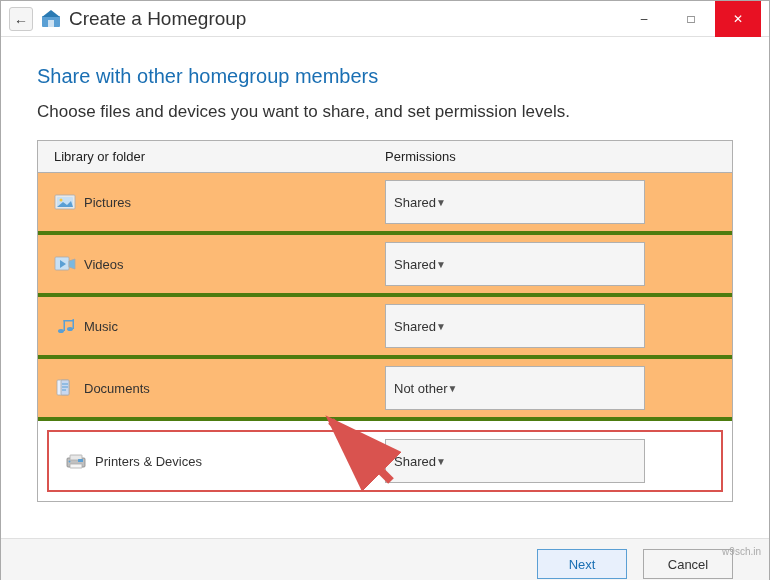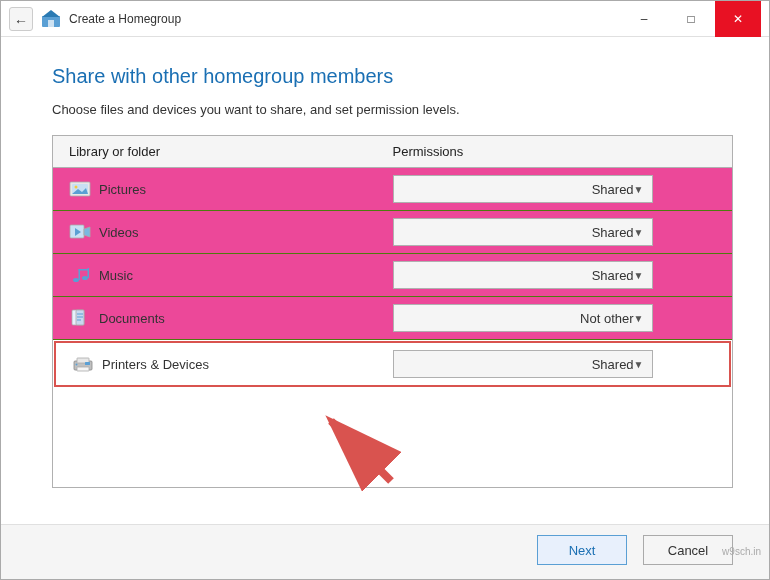--- a/index.html
+++ b/index.html
@@ -53,21 +53,21 @@
       font-size: 14px;
       color: #333;
     }
 
     .window-icon {
       width: 20px;
       height: 20px;
     }
 
     .title-text {
-      font-size: 12px;
+      font-size: 19px;
       color: #333;
     }
 
     .title-bar-controls {
       display: flex;
       gap: 1px;
     }
 
     .title-btn {
       width: 46px;
@@ -79,34 +79,34 @@
       align-items: center;
       justify-content: center;
       font-size: 12px;
       color: #333;
     }
     .title-btn.close { background: #e81123; color: #fff; }
 
     
     .content {
       flex: 1;
-      padding: 28px 36px 20px 51px;
+      padding: 28px 36px 20px 36px;
       display: flex;
       flex-direction: column;
     }
 
     .page-title {
       font-size: 20px;
       color: #1a6fb3;
       font-weight: 400;
       margin-bottom: 14px;
     }
 
     .subtitle {
-      font-size: 13px;
+      font-size: 17px;
       color: #333;
       margin-bottom: 18px;
     }
 
     
     .share-table {
       border: 1px solid #b0b0b0;
       flex: 1;
       margin-bottom: 16px;
       overflow: hidden;
@@ -124,30 +124,30 @@
       font-weight: 400;
       font-size: 13px;
       color: #222;
     }
 
     .table-row {
       display: grid;
       grid-template-columns: 1fr 1fr;
       align-items: center;
       padding: 7px 16px;
-      border-bottom: 1px solid #4d7c0f;
-      background: #ec4899;
+      border-bottom: 4px solid #4d7c0f;
+      background: #fdba74;
     }
 
     .table-row:last-child { border-bottom: none; }
 
     .table-row.highlighted {
       border: 2px solid #d9534f;
       background: #fff;
-      margin: 1px;
+      margin: 9px;
     }
 
     .row-label {
       display: flex;
       align-items: center;
       gap: 8px;
       font-size: 13px;
       color: #333;
     }
 
@@ -156,29 +156,29 @@
       height: 18px;
       display: flex;
       align-items: center;
       justify-content: center;
     }
 
     
     .perm-dropdown {
       display: flex;
       align-items: center;
-      justify-content: flex-end;
+      justify-content: flex-start;
       border: 1px solid #b0b0b0;
       background: #f5f5f5;
       padding: 4px 8px;
       cursor: pointer;
       font-size: 13px;
       color: #333;
       width: 260px;
-      height: 28px;
+      height: 44px;
     }
 
     .dropdown-arrow {
       font-size: 10px;
       color: #555;
     }
 
     
     .bottom-bar {
       display: flex;

